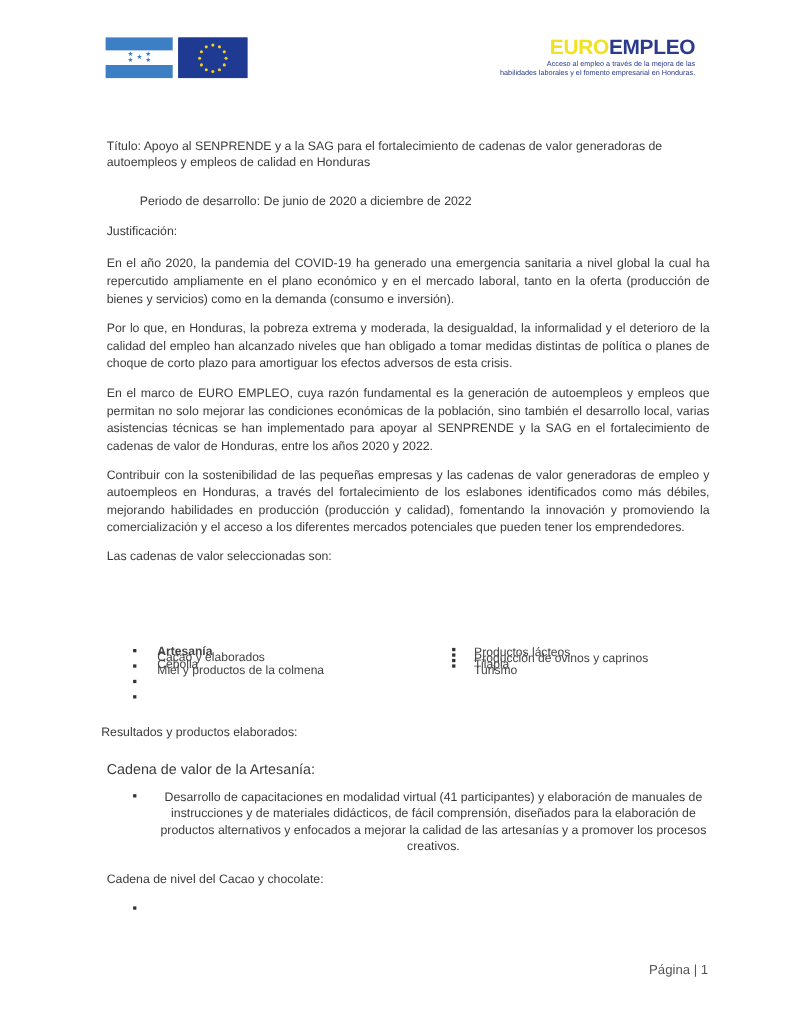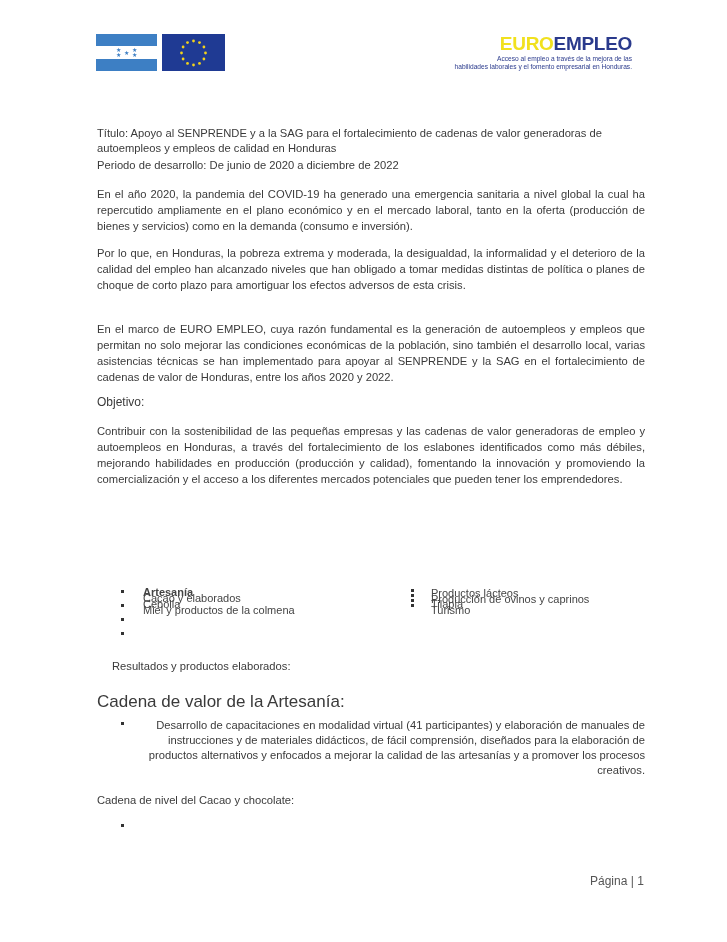--- a/index.html
+++ b/index.html
@@ -26,21 +26,21 @@
 
   
   .content { position: absolute; left: 97px; top: 126px; width: 548px; font-size: 11.2px; line-height: 15px; color: #3a3a3a; }
   .p { margin: 0; }
   .justify { text-align: justify; }
   .obj-head { font-size: 12px; }
   .bullet { position: absolute; width: 3px; height: 3px; background: #333; }
   .ov { position: absolute; white-space: nowrap; font-size: 11px; line-height: 11px; color: #444; }
 
   .res-bullet { position: absolute; width: 3px; height: 3px; background: #333; }
-  .res-text { position: absolute; left: 143px; width: 502px; font-size: 11.2px; line-height: 15px; color: #3a3a3a; text-align: right; }
+  .res-text { position: absolute; left: 143px; width: 502px; font-size: 11.2px; line-height: 15px; color: #3a3a3a; text-align: center; }
 
   .footer { position: absolute; left: 590px; top: 874px; font-size: 12px; color: #555; }
 </style>
 </head>
 <body>
 
 <div class="page">
 
   <div class="flag-hn">
     <div class="band"></div>
@@ -74,27 +74,28 @@
     </svg>
   </div>
 
   <div class="logo">
     <div class="logo-title"><span class="logo-euro">EURO</span><span class="logo-empleo">EMPLEO</span></div>
     <div class="logo-sub">Acceso al empleo a través de la mejora de las</div>
     <div class="logo-sub" style="margin-top:0">habilidades laborales y el fomento empresarial en Honduras.</div>
   </div>
 
   <div class="content">
-    <p class="p" style="margin-bottom:2px;">Título: Apoyo al SENPRENDE y a la SAG para el fortalecimiento de cadenas de valor generadoras de autoempleos y empleos de calidad en Honduras</p>
-    <p class="p" style="margin-bottom:13px;">Periodo de desarrollo: De junio de 2020 a diciembre de 2022</p>
+    <p class="p" style="margin-bottom:20px;">Título: Apoyo al SENPRENDE y a la SAG para el fortalecimiento de cadenas de valor generadoras de autoempleos y empleos de calidad en Honduras</p>
+    <p class="p" style="margin-bottom:13px;margin-left:30px;">Periodo de desarrollo: De junio de 2020 a diciembre de 2022</p>
+    <p class="p" style="margin-bottom:13px;">Justificación:</p>
     <p class="p justify" style="margin-bottom:11px; line-height:16px;">En el año 2020, la pandemia del COVID-19 ha generado una emergencia sanitaria a nivel global la cual ha repercutido ampliamente en el plano económico y en el mercado laboral, tanto en la oferta (producción de bienes y servicios) como en la demanda (consumo e inversión).</p>
-    <p class="p justify" style="margin-bottom:28px; line-height:16px;">Por lo que, en Honduras, la pobreza extrema y moderada, la desigualdad, la informalidad y el deterioro de la calidad del empleo han alcanzado niveles que han obligado a tomar medidas distintas de política o planes de choque de corto plazo para amortiguar los efectos adversos de esta crisis.</p>
+    <p class="p justify" style="margin-bottom:11px; line-height:16px;">Por lo que, en Honduras, la pobreza extrema y moderada, la desigualdad, la informalidad y el deterioro de la calidad del empleo han alcanzado niveles que han obligado a tomar medidas distintas de política o planes de choque de corto plazo para amortiguar los efectos adversos de esta crisis.</p>
     <p class="p justify" style="margin-bottom:10px; line-height:16px;">En el marco de EURO EMPLEO, cuya razón fundamental es la generación de autoempleos y empleos que permitan no solo mejorar las condiciones económicas de la población, sino también el desarrollo local, varias asistencias técnicas se han implementado para apoyar al SENPRENDE y la SAG en el fortalecimiento de cadenas de valor de Honduras, entre los años 2020 y 2022.</p>
-    <p class="p obj-head" style="margin-bottom:13px;">Objetivo:</p>
     <p class="p justify" style="margin-bottom:11px; line-height:16px;">Contribuir con la sostenibilidad de las pequeñas empresas y las cadenas de valor generadoras de empleo y autoempleos en Honduras, a través del fortalecimiento de los eslabones identificados como más débiles, mejorando habilidades en producción (producción y calidad), fomentando la innovación y promoviendo la comercialización y el acceso a los diferentes mercados potenciales que pueden tener los emprendedores.</p>
+    <p class="p">Las cadenas de valor seleccionadas son:</p>
   </div>
 
   <div>
     <span class="bullet" style="left:121px;top:590px;"></span>
     <span class="bullet" style="left:121px;top:604px;"></span>
     <span class="bullet" style="left:121px;top:618px;"></span>
     <span class="bullet" style="left:121px;top:632px;"></span>
 
     <span class="ov" style="left:143px;top:587px;font-weight:bold;">Artesanía</span>
     <span class="ov" style="left:143px;top:593px;">Cacao y elaborados</span>
@@ -105,23 +106,23 @@
     <span class="bullet" style="left:411px;top:594px;"></span>
     <span class="bullet" style="left:411px;top:599px;"></span>
     <span class="bullet" style="left:411px;top:604px;"></span>
 
     <span class="ov" style="left:431px;top:588px;">Productos lácteos</span>
     <span class="ov" style="left:431px;top:594px;">Producción de ovinos y caprinos</span>
     <span class="ov" style="left:431px;top:599px;">Tilapia</span>
     <span class="ov" style="left:431px;top:605px;">Turismo</span>
   </div>
 
-  <p class="p" style="position:absolute;left:112px;top:660px;font-size:11.2px;">Resultados y productos elaborados:</p>
+  <p class="p" style="position:absolute;left:92px;top:660px;font-size:11.2px;">Resultados y productos elaborados:</p>
 
-  <p class="p" style="position:absolute;left:97px;top:692px;font-size:17px;">Cadena de valor de la Artesanía:</p>
+  <p class="p" style="position:absolute;left:97px;top:692px;font-size:13px;">Cadena de valor de la Artesanía:</p>
   <span class="res-bullet" style="left:121px;top:722px;"></span>
   <p class="res-text" style="top:718px;margin:0;">Desarrollo de capacitaciones en modalidad virtual (41 participantes) y elaboración de manuales de instrucciones y de materiales didácticos, de fácil comprensión, diseñados para la elaboración de productos alternativos y enfocados a mejorar la calidad de las artesanías y a promover los procesos creativos.</p>
 
   <p class="p" style="position:absolute;left:97px;top:794px;font-size:11.2px;">Cadena de nivel del Cacao y chocolate:</p>
   <span class="res-bullet" style="left:121px;top:824px;"></span>
 
   <div class="footer">Página | 1</div>
 </div>
 
 </body></html>

